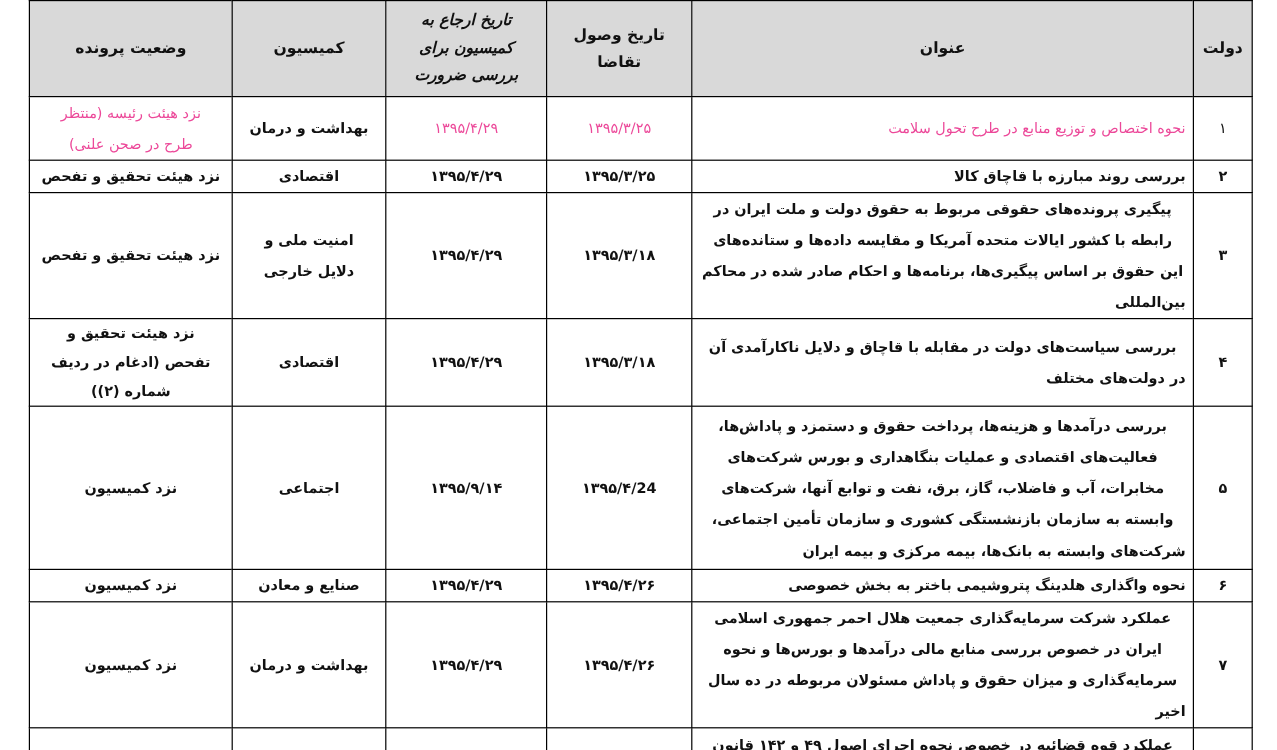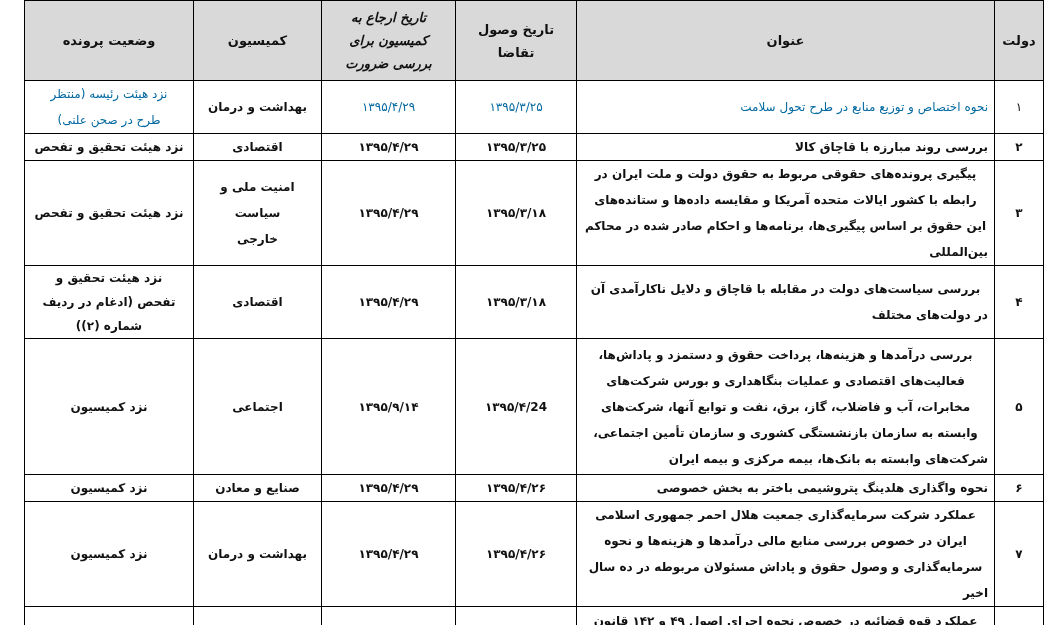--- a/index.html
+++ b/index.html
@@ -45,21 +45,21 @@
       font-size: 12px;
       line-height: 26px;
     }
     td.title {
       text-align: justify;
       text-align-last: right;
       padding: 0 6px 0 8px;
       font-size: 12.5px;
     }
     td.bold { font-weight: bold; }
-    td.light { font-weight: normal; color: #0369a1; }
+    td.light { font-weight: normal; color: #ec4899; }
     td.status-small { font-size: 11px; line-height: 18px; }
     td.num { font-size: 12.5px; }
     td.date { font-size: 12px; letter-spacing: 0.3px; }
   </style>
 </head>
 <body>
 
 <div class="page">
   <table class="grid">
     <colgroup>
@@ -98,21 +98,21 @@
         <td class="date bold" style="line-height:22px">۱۳۹۵/۴/۲۹</td>
         <td class="bold" style="line-height:22px">اقتصادی</td>
         <td class="bold" style="line-height:22px">نزد هیئت تحقیق و تفحص</td>
       </tr>
 
       <tr style="height:85px">
         <td class="num bold">۳</td>
         <td class="title bold">پیگیری پرونده‌های حقوقی مربوط به حقوق دولت و ملت ایران در رابطه با کشور ایالات متحده آمریکا و مقایسه داده‌ها و ستانده‌های این حقوق بر اساس پیگیری‌ها، برنامه‌ها و احکام صادر شده در محاکم بین‌المللی</td>
         <td class="date bold">۱۳۹۵/۳/۱۸</td>
         <td class="date bold">۱۳۹۵/۴/۲۹</td>
-        <td class="bold" style="padding:0 24px">امنیت ملی و سیاست خارجی</td>
+        <td class="bold" style="padding:0 24px">امنیت ملی و دلایل خارجی</td>
         <td class="bold">نزد هیئت تحقیق و تفحص</td>
       </tr>
 
       <tr style="height:54px">
         <td class="num bold">۴</td>
         <td class="title bold">بررسی سیاست‌های دولت در مقابله با قاچاق و دلایل ناکارآمدی آن در دولت‌های مختلف</td>
         <td class="date bold">۱۳۹۵/۳/۱۸</td>
         <td class="date bold">۱۳۹۵/۴/۲۹</td>
         <td class="bold">اقتصادی</td>
         <td class="bold" style="line-height:24px;padding:0 14px">نزد هیئت تحقیق و تفحص (ادغام در ردیف شماره (۲))</td>
@@ -131,21 +131,21 @@
         <td class="num bold">۶</td>
         <td class="title bold" style="line-height:22px">نحوه واگذاری هلدینگ پتروشیمی باختر به بخش خصوصی</td>
         <td class="date bold" style="line-height:22px">۱۳۹۵/۴/۲۶</td>
         <td class="date bold" style="line-height:22px">۱۳۹۵/۴/۲۹</td>
         <td class="bold" style="line-height:22px">صنایع و معادن</td>
         <td class="bold" style="line-height:22px">نزد کمیسیون</td>
       </tr>
 
       <tr style="height:79px">
         <td class="num bold">۷</td>
-        <td class="title bold">عملکرد شرکت سرمایه‌گذاری جمعیت هلال احمر جمهوری اسلامی ایران در خصوص بررسی منابع مالی درآمدها و هزینه‌ها و نحوه سرمایه‌گذاری و وصول حقوق و پاداش مسئولان مربوطه در ده سال اخیر</td>
+        <td class="title bold">عملکرد شرکت سرمایه‌گذاری جمعیت هلال احمر جمهوری اسلامی ایران در خصوص بررسی منابع مالی درآمدها و بورس‌ها و نحوه سرمایه‌گذاری و میزان حقوق و پاداش مسئولان مربوطه در ده سال اخیر</td>
         <td class="date bold">۱۳۹۵/۴/۲۶</td>
         <td class="date bold">۱۳۹۵/۴/۲۹</td>
         <td class="bold">بهداشت و درمان</td>
         <td class="bold">نزد کمیسیون</td>
       </tr>
 
       <tr style="height:54px">
         <td class="num bold">۸</td>
         <td class="title bold">عملکرد قوه قضائیه در خصوص نحوه اجرای اصول ۴۹ و ۱۴۲ قانون اساسی جمهوری اسلامی ایران</td>
         <td class="date bold">۱۳۹۵/۴/۲۶</td>

